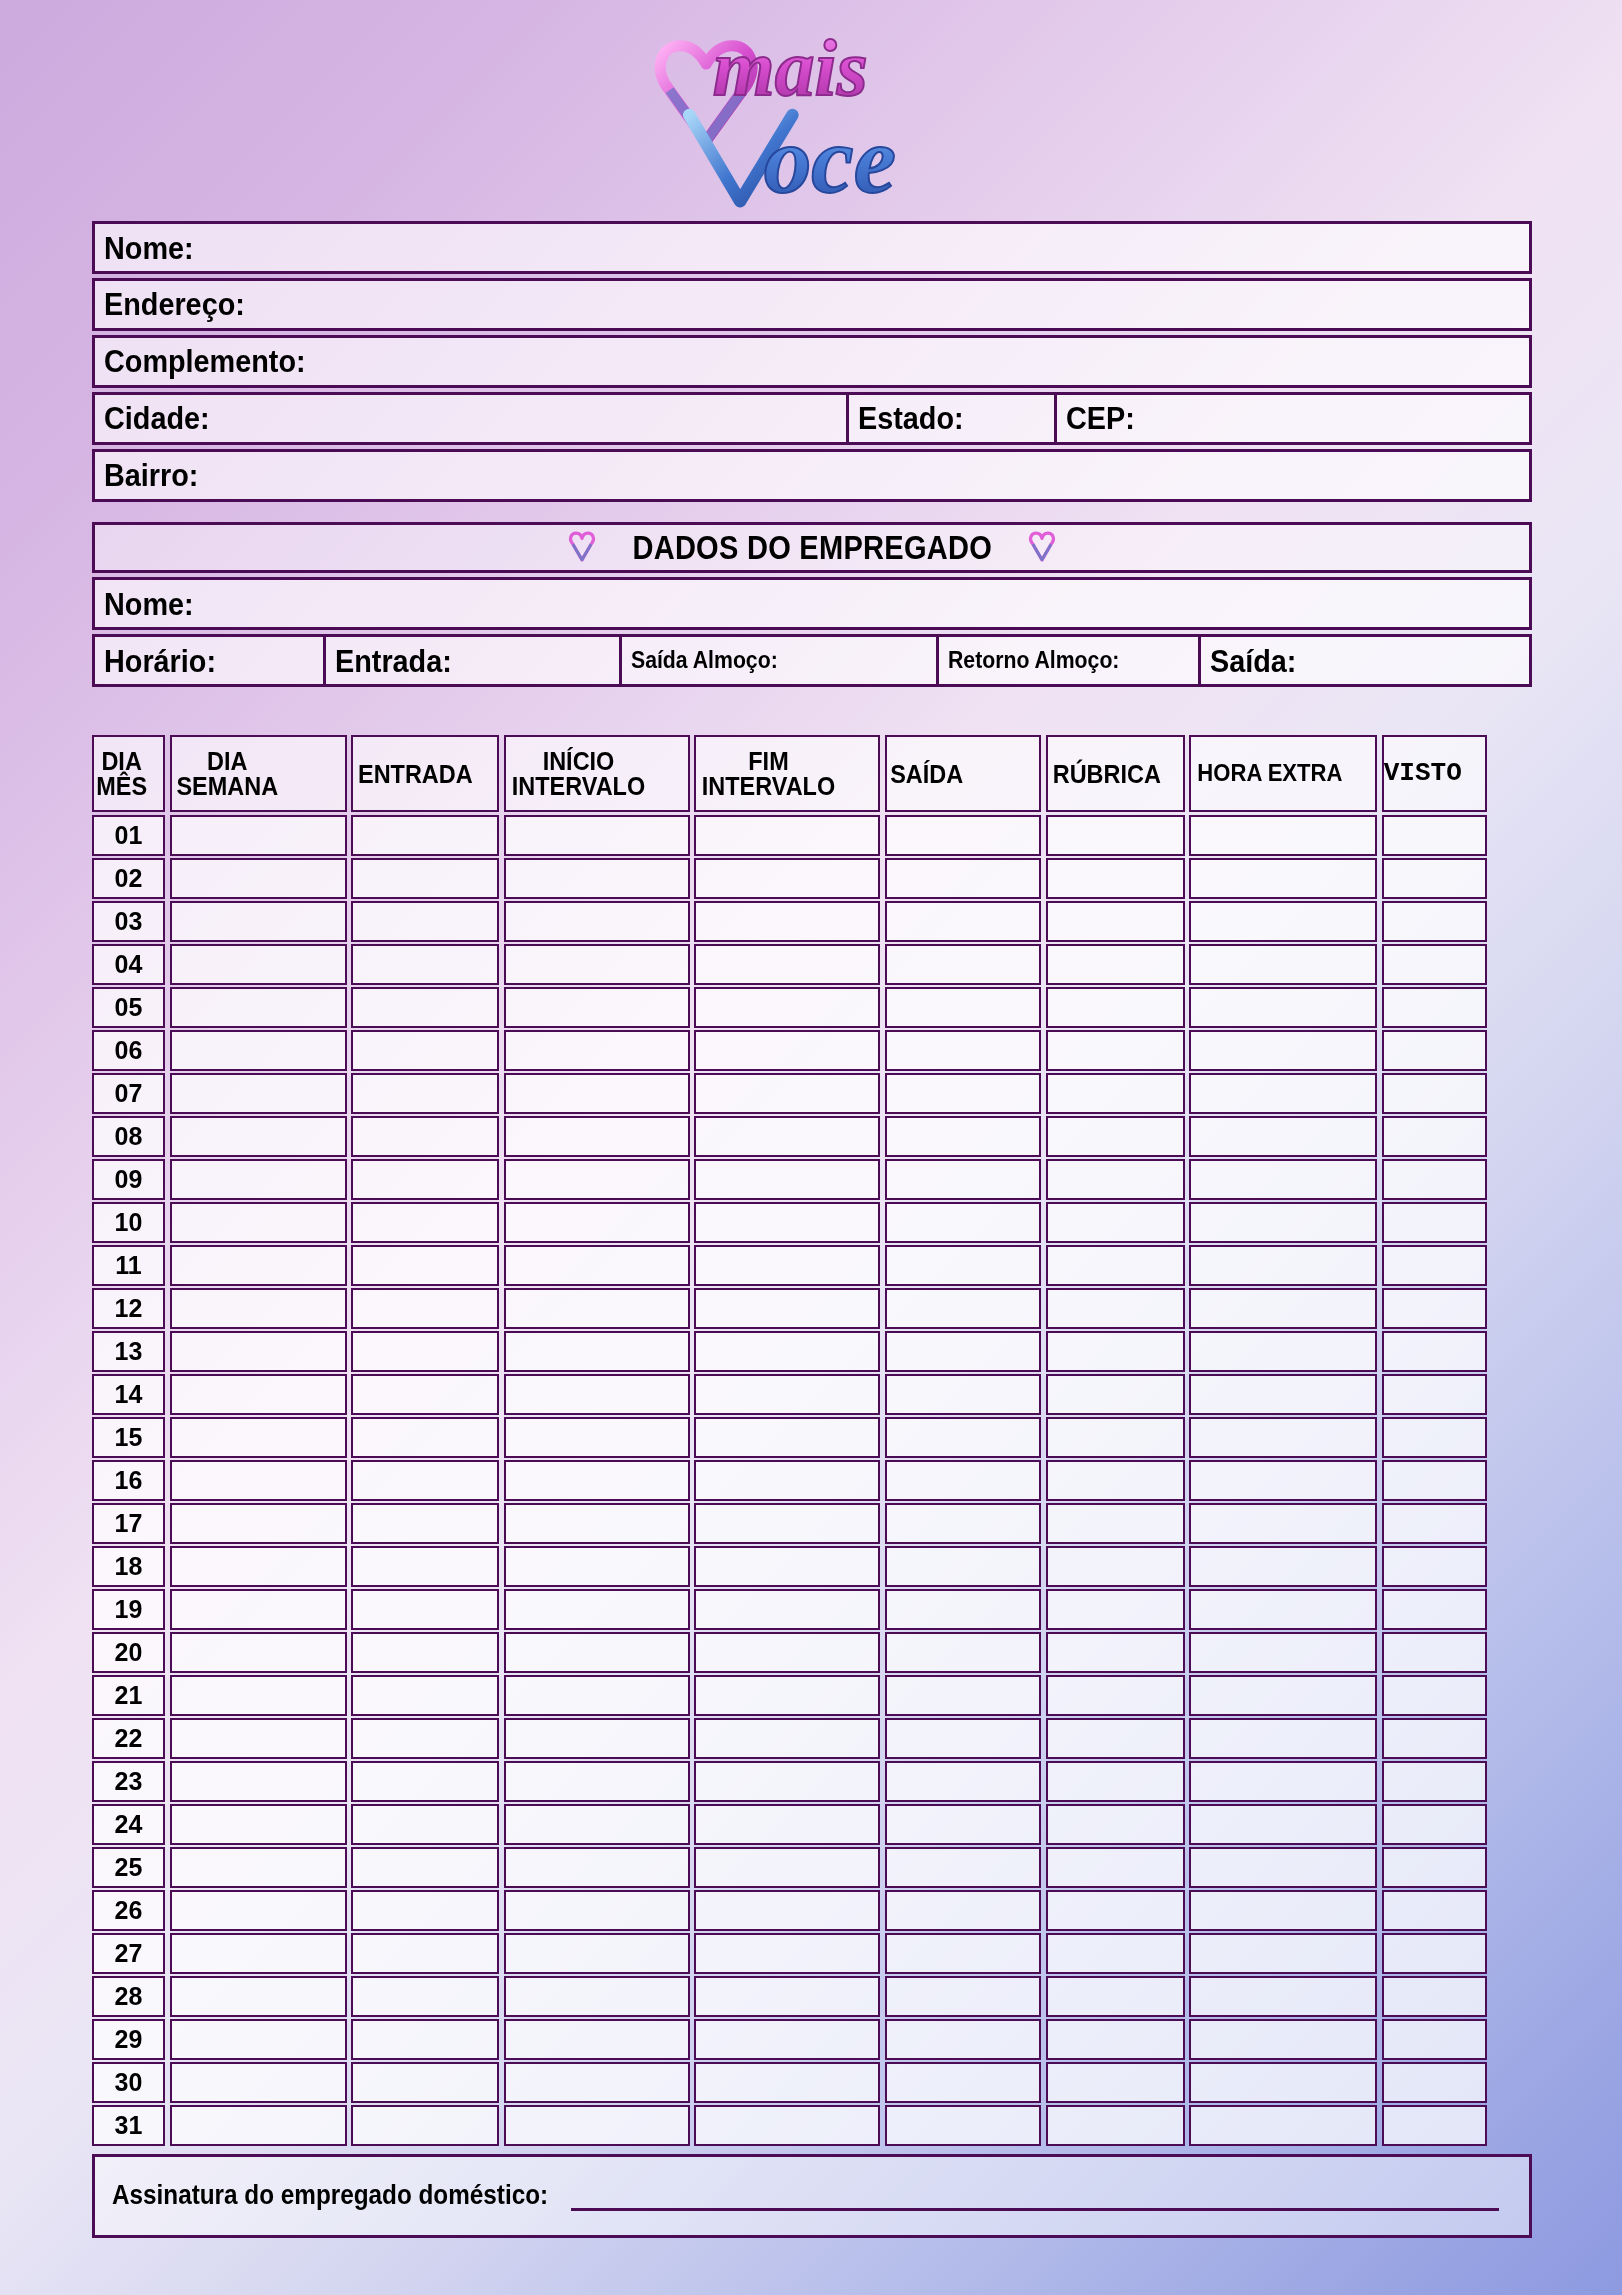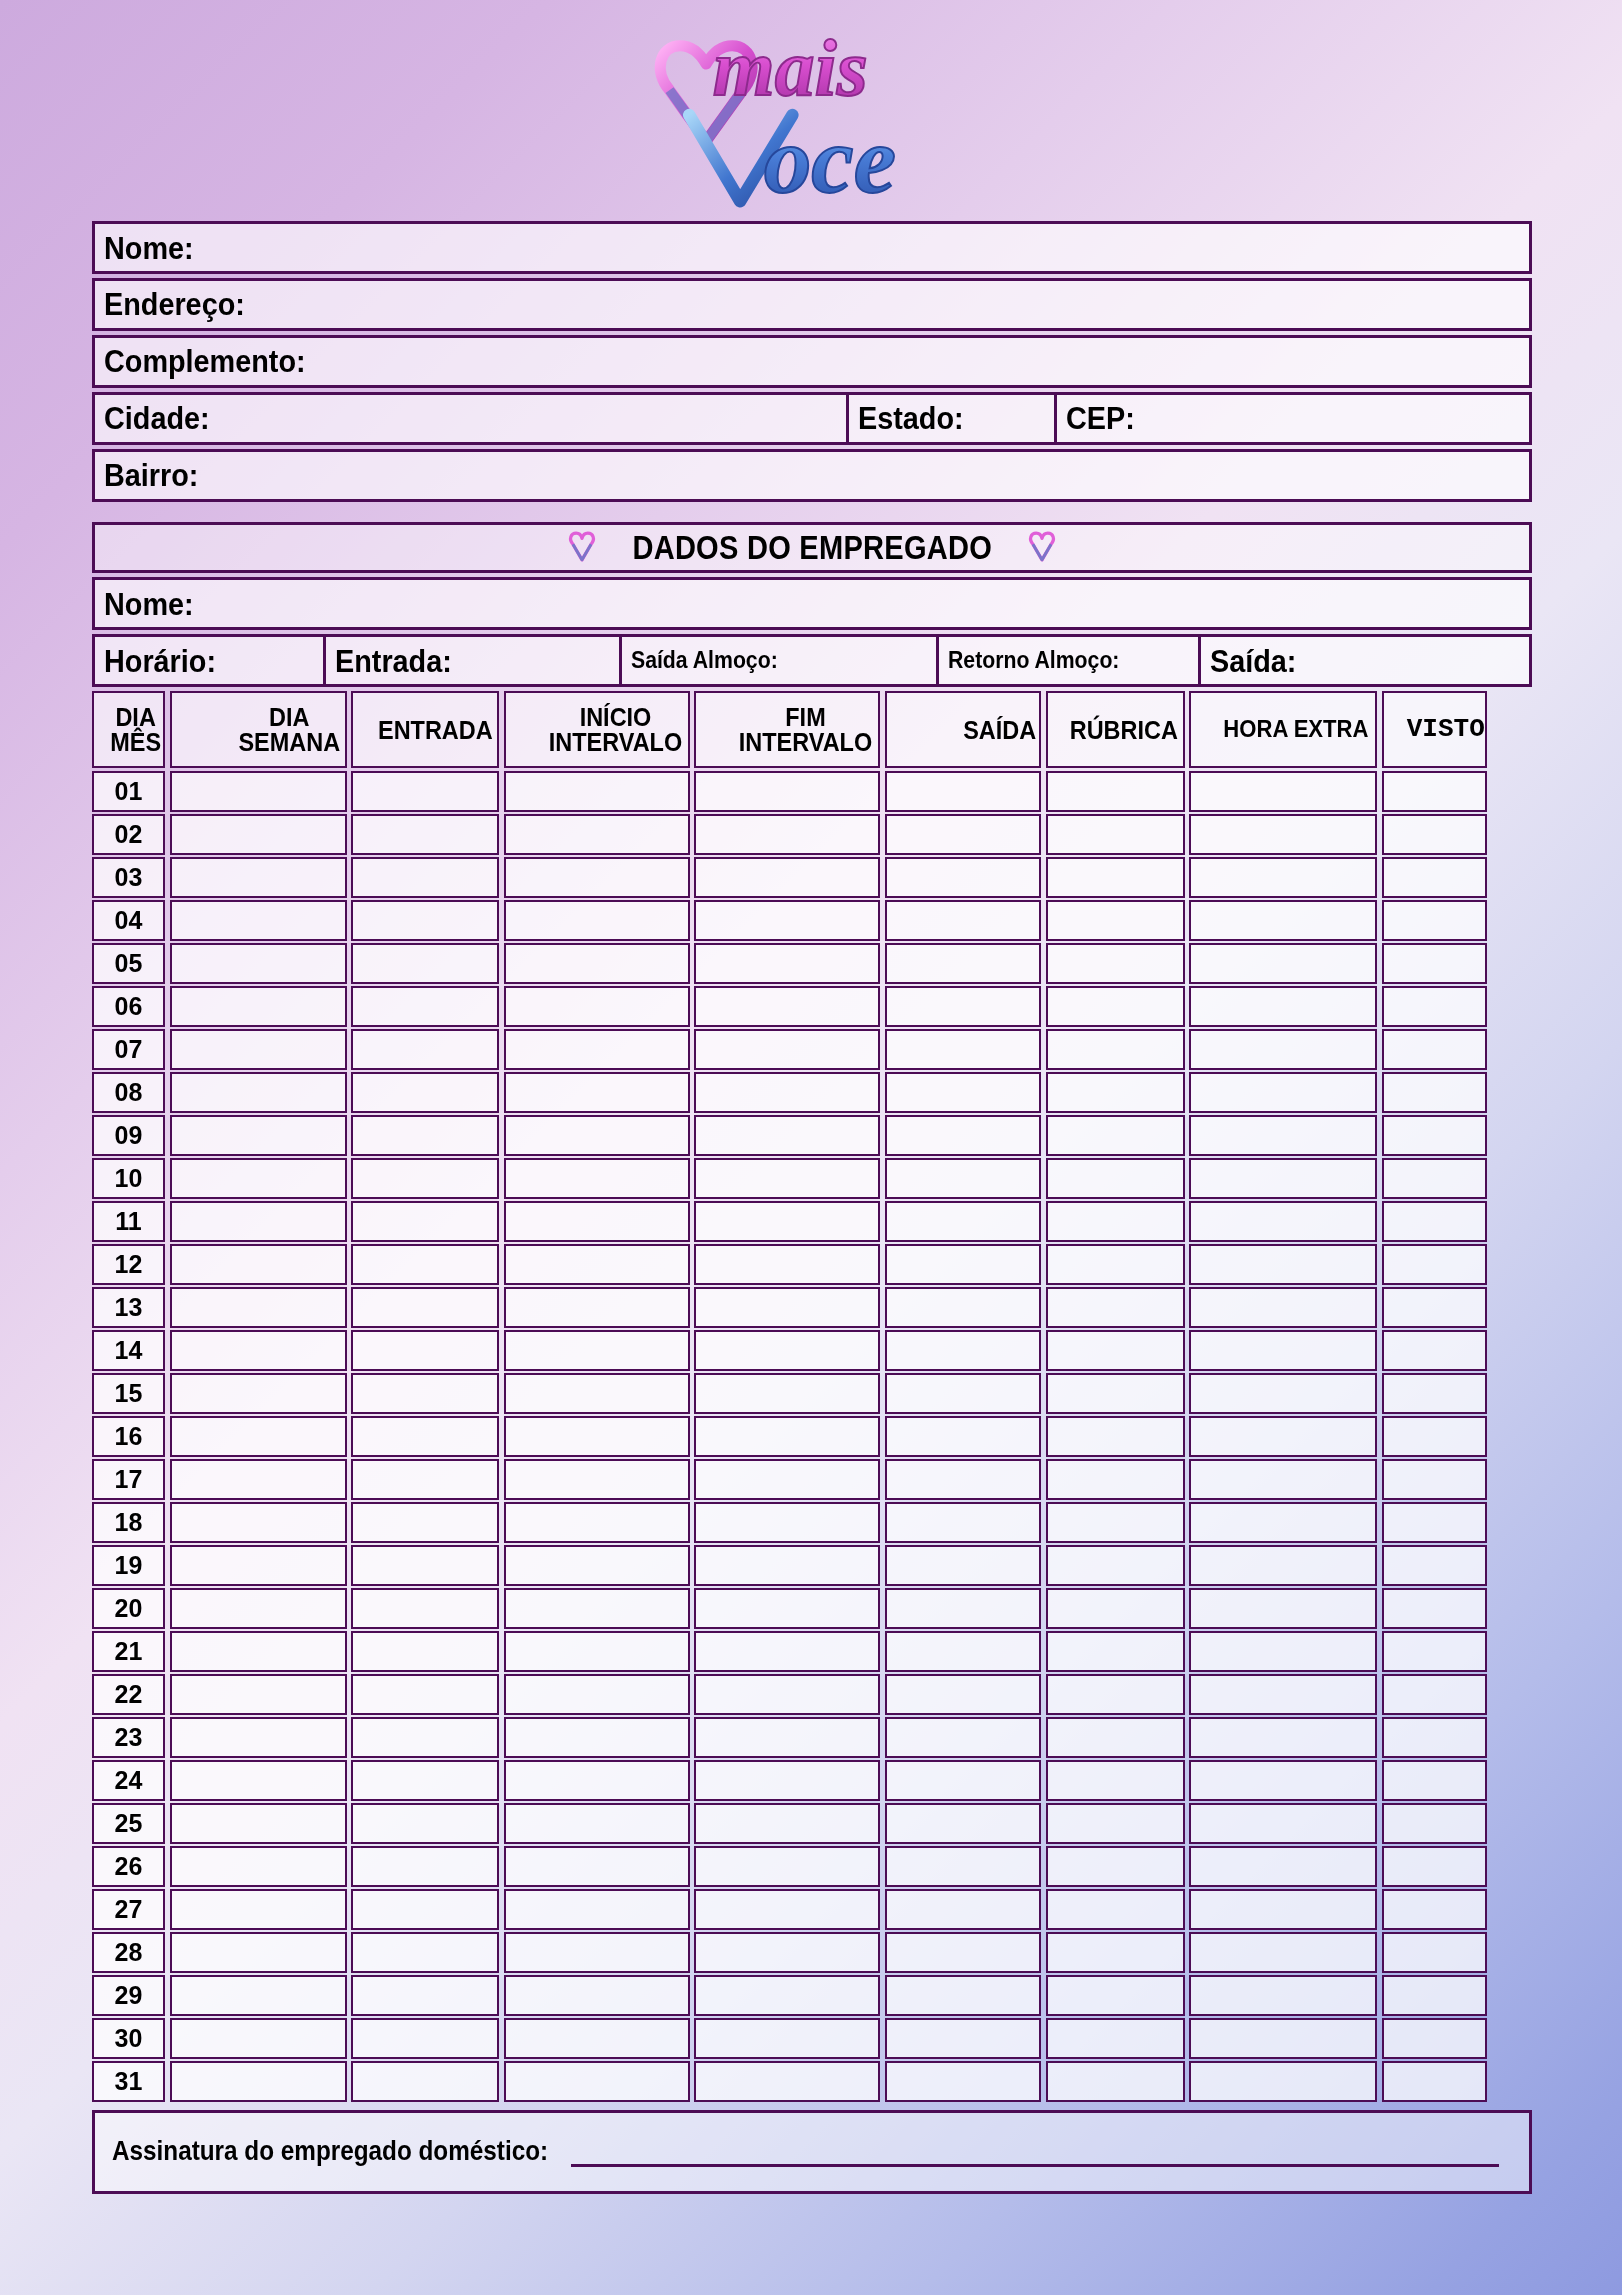--- a/index.html
+++ b/index.html
@@ -106,24 +106,25 @@
     gap: 4.6px;
     margin-top: 1.3px;
   }
   .col { display: flex; flex-direction: column; gap: 0; }
   .col-head {
     border: 2.6px solid #4c0c55;
     box-sizing: border-box;
     height: 77px;
     display: flex;
     align-items: center;
-    justify-content: flex-end;
+    justify-content: flex-start;
     text-align: center;
     background: rgba(255,255,255,0.60);
     margin-bottom: 3.3px;
+    margin-top: 44px;
   }
   .ch {
     font-family: "Liberation Sans Narrow", "Liberation Sans", sans-serif;
     font-weight: bold;
     font-size: 25.5px;
     line-height: 0.95;
     color: #000;
     transform: scaleX(0.92);
   }
   .ch.wide {

